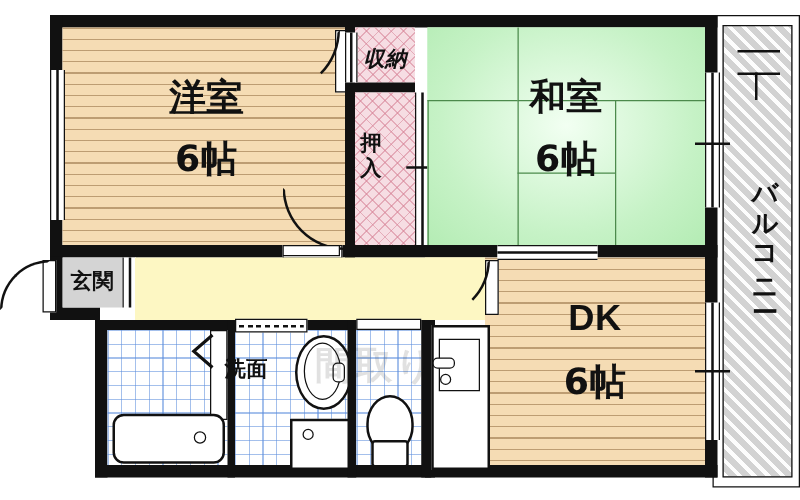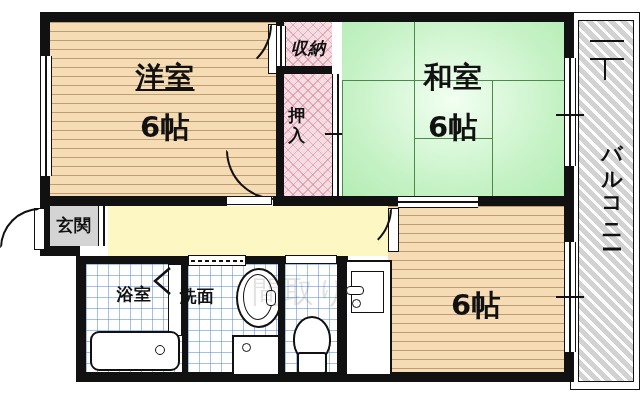--- a/index.html
+++ b/index.html
@@ -72,21 +72,21 @@
   .fx-thin{position:absolute;background:#fff;border:1.5px solid #111;}
   .dot{position:absolute;border:1.5px solid #111;border-radius:50%;background:#fff;}
 
   .dashed-door{position:absolute;background:#fff;border:1.5px solid #111;}
   .dashed-door:after{content:"";position:absolute;left:2px;right:2px;top:50%;margin-top:-1px;height:2px;
      background:repeating-linear-gradient(to right,#111 0 4px,transparent 4px 7px);}
 
   
   .seam{position:absolute;background:#4c8a4c;}
 
-  .wm{position:absolute;color:rgba(40,40,40,.14);font-size:30px;font-weight:400;
+  .wm{position:absolute;color:rgba(40,40,40,.14);font-size:30px;font-weight:700;
       letter-spacing:2px;pointer-events:none;}
 </style>
 </head>
 <body>
 
 <div id="plan">
 
   <div class="abs f-white" style="left:570px;top:12px;width:70px;height:378px;border:1.5px solid #111;"></div>
   <div class="abs f-balcony" style="left:578px;top:20px;width:56px;height:362px;border:1.5px solid #111;"></div>
   <div class="lbl lbl-md vert" style="left:588px;top:130px;width:34px;">バルコニー</div>
@@ -157,21 +157,20 @@
 
   <div class="win-v" style="left:98px;top:206px;width:10px;height:40px;"></div>
 
   <div class="abs f-hall" style="left:108px;top:206px;width:280px;height:50px;"></div>
   <div class="abs f-hall" style="left:340px;top:206px;width:48px;height:50px;"></div>
 
   <div class="abs f-white" style="left:226px;top:196px;width:46px;height:9px;border:1.5px solid #111;"></div>
 
   <div class="abs wall" style="left:76px;top:256px;width:250px;height:8px;"></div>
   <div class="abs f-tile" style="left:86px;top:264px;width:96px;height:108px;"></div>
-  <div class="lbl lbl-sm" style="left:86px;top:286px;width:96px;">浴室</div>
 
   <div class="abs f-white" style="left:168px;top:264px;width:14px;height:72px;border:1.5px solid #111;"></div>
   <svg class="abs" style="left:152px;top:266px;width:20px;height:30px;" viewBox="0 0 20 30">
     <polyline points="18,2 3,15 18,28" fill="none" stroke="#111" stroke-width="2.5"></polyline>
   </svg>
 
   <div class="fx" style="left:90px;top:331px;width:86px;height:36px;border-radius:9px;"></div>
   <div class="dot" style="left:155px;top:345px;width:8px;height:8px;"></div>
   <div class="abs wall" style="left:182px;top:256px;width:6px;height:126px;"></div>
 
@@ -190,20 +189,21 @@
 
   <div class="abs f-tile" style="left:285px;top:264px;width:52px;height:108px;"></div>
 
   <div class="fx" style="left:293px;top:316px;width:34px;height:42px;border-radius:50% 50% 45% 45%;"></div>
   <div class="fx" style="left:297px;top:352px;width:26px;height:18px;border-radius:3px;"></div>
 
   <div class="abs f-white" style="left:285px;top:255px;width:52px;height:9px;border:1.5px solid #111;"></div>
   <div class="abs wall" style="left:337px;top:256px;width:8px;height:126px;"></div>
 
   <div class="abs f-wood" style="left:388px;top:206px;width:176px;height:166px;"></div>
+  <div class="lbl lbl-xl latin" style="left:412px;top:240px;width:128px;">DK</div>
   <div class="lbl lbl-xl" style="left:412px;top:290px;width:128px;">6帖</div>
 
   <div class="door-panel" style="left:388px;top:208px;width:9px;height:42px;"></div>
   <div class="swing sw-br" style="left:346px;top:208px;width:42px;height:42px;"></div>
 
   <div class="abs wall" style="left:340px;top:256px;width:8px;height:126px;"></div>
   <div class="fx" style="left:345px;top:260px;width:43px;height:112px;"></div>
   <div class="fx-thin" style="left:351px;top:271px;width:31px;height:40px;"></div>
   <div class="fx-thin" style="left:346px;top:286px;width:16px;height:7px;border-radius:4px;"></div>
   <div class="dot" style="left:352px;top:299px;width:7px;height:7px;"></div>

